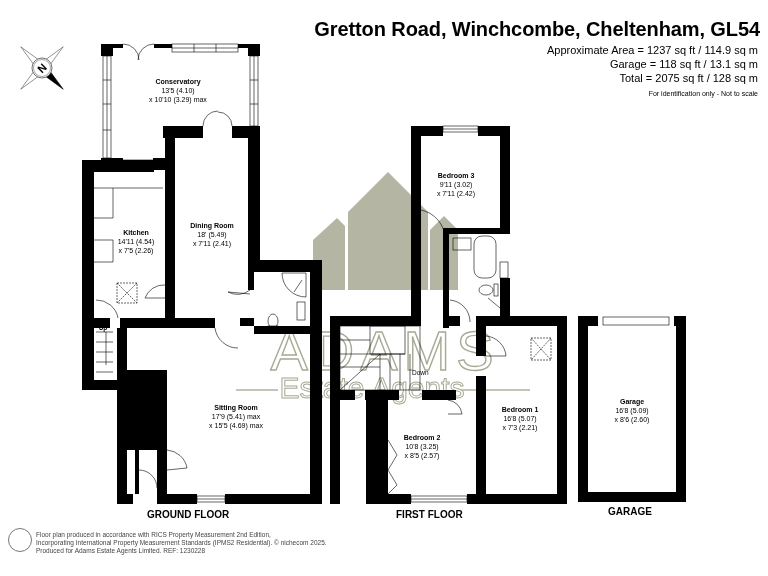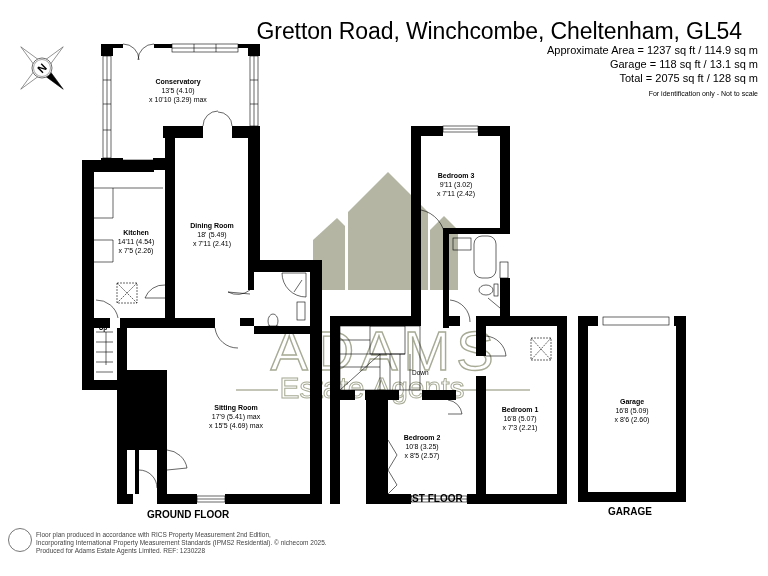--- a/index.html
+++ b/index.html
@@ -1,18 +1,18 @@
 <!DOCTYPE html>
 <html><head>
   <meta charset="utf-8">
   <style>
     html, body { margin:0; padding:0; background:#ffffff; }
     body { width:768px; height:576px; position:relative; overflow:hidden; font-family:"Liberation Sans", sans-serif; color:#000; }
     .abs { position:absolute; }
-    #title { right:26px; top:18px; font-size:23px; font-weight:normal; letter-spacing:-0.1px; white-space:nowrap; }
+    #title { right:8px; top:18px; font-size:20px; font-weight:bold; letter-spacing:-0.1px; white-space:nowrap; }
     .area { right:10px; font-size:11px; white-space:nowrap; text-align:right; }
     #area1 { top:44px; } #area2 { top:58px; } #area3 { top:72px; }
     #disclaimer { right:10px; top:90px; font-size:7px; white-space:nowrap; }
     svg { position:absolute; left:0; top:0; }
     .room-label { font-family:"Liberation Sans", sans-serif; font-size:7px; text-anchor:middle; }
     .room-label .nm { font-weight:bold; }
     .floor-label { position:absolute; font-size:10px; font-weight:bold; white-space:nowrap;margin-left:30px; }
     #footer { left:36px; top:531px; font-size:6.5px; color:#444; line-height:8px; white-space:nowrap; }
     #footer-icon { left:8px; top:528px; width:22px; height:22px; border:1px solid #777; border-radius:50%; }
   </style>
@@ -224,21 +224,21 @@
     <text class="room-label" x="212" y="228"><tspan class="nm" x="212">Dining Room</tspan><tspan x="212" dy="9">18' (5.49)</tspan><tspan x="212" dy="9">x 7'11 (2.41)</tspan></text>
     <text class="room-label" x="236" y="410"><tspan class="nm" x="236">Sitting Room</tspan><tspan x="236" dy="9">17'9 (5.41) max</tspan><tspan x="236" dy="9">x 15'5 (4.69) max</tspan></text>
     <text class="room-label" x="456" y="178"><tspan class="nm" x="456">Bedroom 3</tspan><tspan x="456" dy="9">9'11 (3.02)</tspan><tspan x="456" dy="9">x 7'11 (2.42)</tspan></text>
     <text class="room-label" x="520" y="412"><tspan class="nm" x="520">Bedroom 1</tspan><tspan x="520" dy="9">16'8 (5.07)</tspan><tspan x="520" dy="9">x 7'3 (2.21)</tspan></text>
     <text class="room-label" x="422" y="440"><tspan class="nm" x="422">Bedroom 2</tspan><tspan x="422" dy="9">10'8 (3.25)</tspan><tspan x="422" dy="9">x 8'5 (2.57)</tspan></text>
     <text class="room-label" x="632" y="404"><tspan class="nm" x="632">Garage</tspan><tspan x="632" dy="9">16'8 (5.09)</tspan><tspan x="632" dy="9">x 8'6 (2.60)</tspan></text>
   </g>
 </svg>
 
 <div class="floor-label" style="left:117px; top:509px;">GROUND FLOOR</div>
-<div class="floor-label" style="left:366px; top:493px;">FIRST FLOOR</div>
+<div class="floor-label" style="left:366px; top:509px;">FIRST FLOOR</div>
 <div class="floor-label" style="left:578px; top:506px;">GARAGE</div>
 
 <div id="footer-icon" class="abs"></div>
 <div id="footer" class="abs">
   <div>Floor plan produced in accordance with RICS Property Measurement 2nd Edition,</div>
   <div>Incorporating International Property Measurement Standards (IPMS2 Residential).   © nichecom 2025.</div>
   <div>Produced for Adams Estate Agents Limited.   REF:  1230228</div>
 </div>
 
 </body></html>

